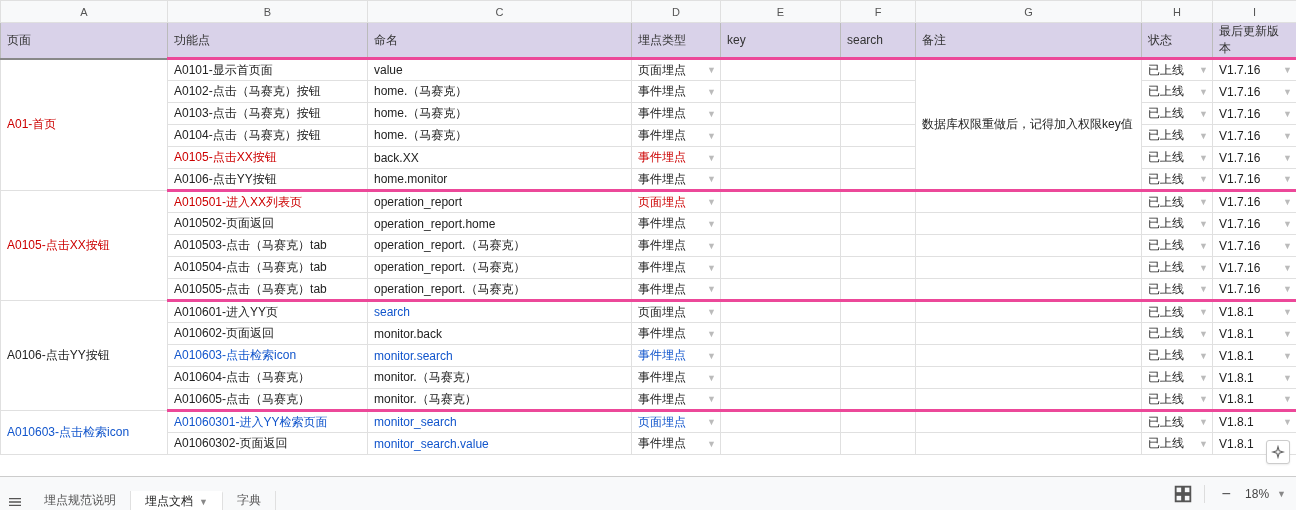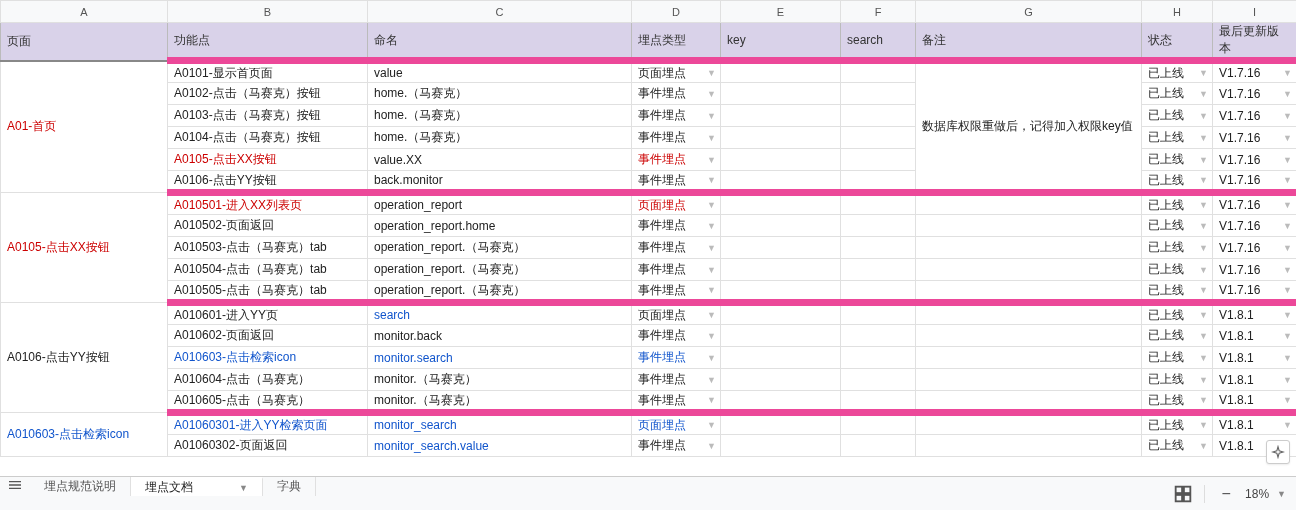--- a/index.html
+++ b/index.html
@@ -48,48 +48,47 @@
     text-overflow: ellipsis;
     position: relative;
   }
   td.dd .arrow { position: absolute; right: 4px; top: 50%; transform: translateY(-50%); color: #bbb; font-size: 9px; pointer-events: none; }
   .red  { color: #cc0000; }
   .blue { color: #1155cc; }
 
   tr.data td.col-a { vertical-align: middle; }
   tr.data td.col-a.first-group { border-top: 1px solid #e0e0e0; }
   
-  tr.group-start td { border-top: 7px solid #ec4899; }
+  tr.group-start td { border-top: 3px solid #ec4899; }
 
   
   .tabstrip {
     position: absolute; left: 0; right: 0; bottom: 0;
     height: 34px;
     border-top: 1px solid #ccc;
     background: #f8f9fa;
     display: flex; align-items: stretch;
   }
-  .ts-left { display: flex; align-items: flex-start; }
+  .ts-left { display: flex; align-items: flex-end; }
   .ts-btn {
     width: 30px; display: flex; align-items: center; justify-content: center;
     color: #555; cursor: pointer;
   }
   .ts-btn svg { width: 16px; height: 16px; }
   .sheet-tab {
     padding: 0 14px;
     display: flex; align-items: center;
     color: #555;
     border-right: 1px solid #e0e0e0;
     cursor: pointer;
   }
   .sheet-tab.active {
     background: #fff;
     border-top: 2px solid transparent;
     color: #222;
-    gap: 40px;
   }
   .sheet-tab .tab-arrow { margin-left: 6px; color: #888; font-size: 9px; }
   .ts-right { margin-left: auto; display: flex; align-items: center; padding-right: 10px; gap: 10px; }
   .ts-icon { width: 22px; height: 22px; display: flex; align-items: center; justify-content: center; color: #555; cursor: pointer; }
   .ts-sep { width: 1px; height: 18px; background: #ddd; }
   .zoom { display: flex; align-items: center; gap: 8px; color: #444; }
 
   
   .explore {
     position: absolute; right: 6px; bottom: 46px;
@@ -180,30 +179,30 @@
             <td class="">A0104-点击（马赛克）按钮</td>
             <td class="">home.（马赛克）</td>
             <td class="dd ">事件埋点<span class="arrow">▼</span></td>
             <td class=""></td>
             <td class=""></td>
             <td class="dd ">已上线<span class="arrow">▼</span></td>
             <td class="dd ">V1.7.16<span class="arrow">▼</span></td>
           </tr>
           <tr class="data">
             <td class="red">A0105-点击XX按钮</td>
-            <td class="">value.XX</td>
+            <td class="">back.XX</td>
             <td class="dd red">事件埋点<span class="arrow">▼</span></td>
             <td class=""></td>
             <td class=""></td>
             <td class="dd ">已上线<span class="arrow">▼</span></td>
             <td class="dd ">V1.7.16<span class="arrow">▼</span></td>
           </tr>
           <tr class="data">
             <td class="">A0106-点击YY按钮</td>
-            <td class="">back.monitor</td>
+            <td class="">home.monitor</td>
             <td class="dd ">事件埋点<span class="arrow">▼</span></td>
             <td class=""></td>
             <td class=""></td>
             <td class="dd ">已上线<span class="arrow">▼</span></td>
             <td class="dd ">V1.7.16<span class="arrow">▼</span></td>
           </tr>
           <tr class="data group-start">
             <td class="col-a first-group red" rowspan="5">A0105-点击XX按钮</td>
             <td class="red">A010501-进入XX列表页</td>
             <td class="">operation_report</td>

